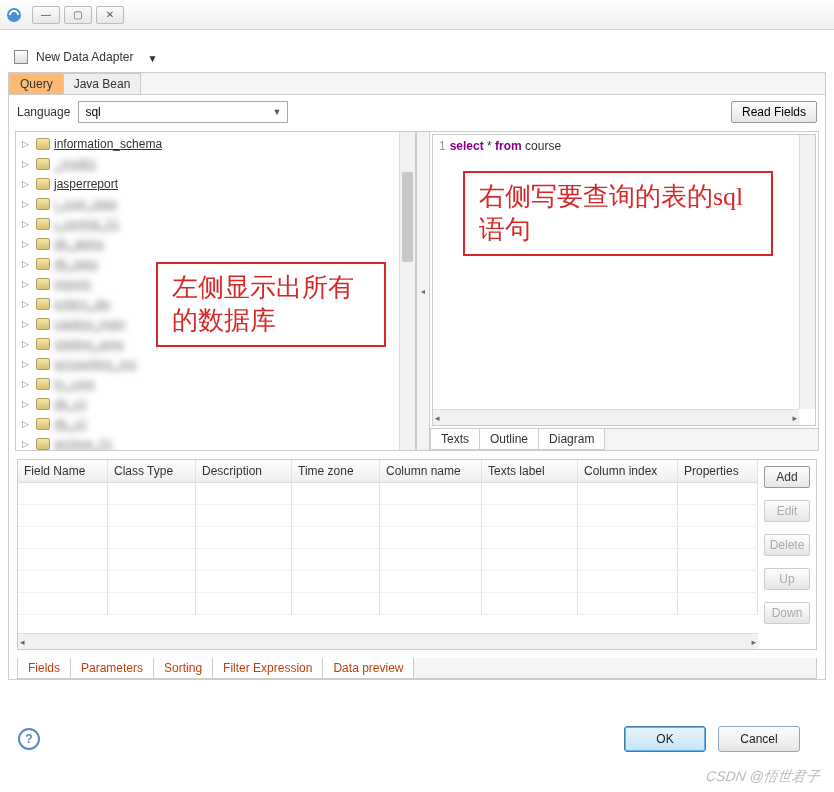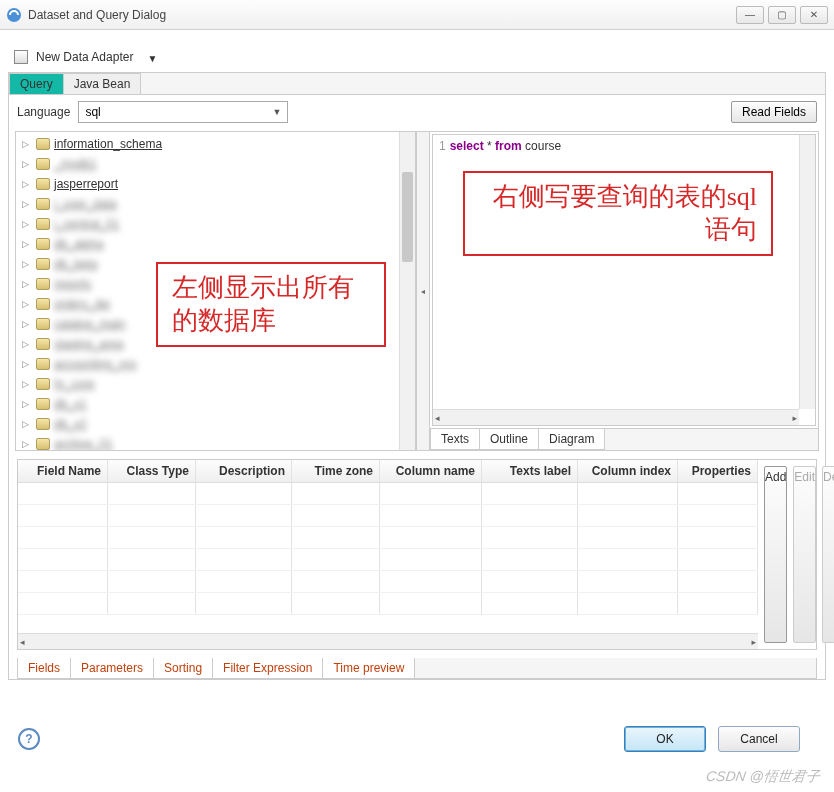--- a/index.html
+++ b/index.html
@@ -12,21 +12,21 @@
 .win-btn { width: 28px; height: 18px; border: 1px solid #bbb; background: linear-gradient(#fafafa,#e8e8e8); border-radius: 2px; margin-left: 4px; display: flex; align-items: center; justify-content: center; font-size: 10px; color: #555; cursor: pointer; }
 
 .toolbar { height: 40px; display: flex; align-items: flex-end; padding: 6px 14px; }
 .toolbar-icon { width: 14px; height: 14px; border: 1px solid #888; margin-right: 8px; display: inline-block; background: linear-gradient(#fff,#ddd); }
 .toolbar-label { color: #333; }
 .toolbar-arrow { margin-left: 14px; color: #333; font-size: 10px; }
 
 .main-wrap { border: 1px solid #ccc; margin: 2px 8px; }
 
 .tabs { display: flex; background: #f5f5f5; border-bottom: 1px solid #ccc; }
-.tab { padding: 3px 10px; border: 1px solid #ccc; border-bottom: none; background: #14b8a6; margin-right: -1px; color: #333; cursor: pointer; }
+.tab { padding: 3px 10px; border: 1px solid #ccc; border-bottom: none; background: #fdba74; margin-right: -1px; color: #333; cursor: pointer; }
 .tab.inactive { background: #efefef; }
 
 .lang-row { display: flex; align-items: center; padding: 6px 8px; gap: 8px; }
 .lang-label { color: #333; }
 .lang-select { border: 1px solid #aaa; padding: 2px 6px; width: 210px; height: 22px; display: flex; align-items: center; justify-content: space-between; background: #fff; }
 .rf-btn { margin-left: auto; border: 1px solid #999; background: linear-gradient(#fdfdfd,#e6e6e6); padding: 3px 10px; border-radius: 2px; cursor: pointer; }
 
 .split { display: flex; height: 320px; border: 1px solid #ccc; margin: 2px 6px; position: relative; }
 .left-pane { width: 400px; border-right: 1px solid #ccc; overflow: hidden; position: relative; background: #fff; }
 .splitter { width: 14px; background: #f3f3f3; border-left: 1px solid #ccc; border-right: 1px solid #ccc; display: flex; align-items: center; justify-content: center; cursor: col-resize; }
@@ -56,28 +56,28 @@
 .editor-scroll-h::after { content:"▸"; font-size:9px; color:#666; margin-left:auto; margin-right:2px; }
 
 .annot { position: absolute; border: 2px solid #d62828; padding: 8px 14px; color: #d62828; font-family: "KaiTi", "STKaiti", serif; font-size: 26px; line-height: 1.25; background: rgba(255,255,255,0.6); pointer-events: none; }
 
 .editor-tabs { display: flex; border-top: 1px solid #ccc; background: #f5f5f5; }
 .editor-tab { padding: 3px 10px; border: 1px solid #ccc; border-top: none; margin-right: -1px; background: #fff; color: #333; cursor: pointer; }
 
 .fields-area { border: 1px solid #ccc; margin: 8px; display: flex; }
 .fields-table { flex: 1; }
 .ft-head { display: flex; border-bottom: 1px solid #ddd; background: linear-gradient(#fdfdfd,#efefef); }
-.ft-h { padding: 4px 6px; border-right: 1px solid #e2e2e2; color: #333; font-weight: bold; white-space: nowrap; overflow: hidden; text-align: right; }
+.ft-h { padding: 4px 6px; border-right: 1px solid #e2e2e2; color: #333; font-weight: normal; white-space: nowrap; overflow: hidden; }
 .ft-body { height: 150px; background: #fff; }
 .ft-row { display: flex; height: 22px; border-bottom: 1px solid #f0f0f0; }
 .ft-row .ft-h { background: transparent; }
 .ft-scroll { height: 16px; background: #f1f1f1; border-top: 1px solid #ddd; display:flex; align-items:center; }
 .ft-scroll::before { content:"◂"; font-size:9px; color:#666; margin-left:2px; }
 .ft-scroll::after { content:"▸"; font-size:9px; color:#666; margin-left:auto; margin-right:2px; }
-.side-btns { width: 60px; padding: 6px 6px; display: flex; flex-direction: row; gap: 6px; }
+.side-btns { width: 60px; padding: 6px 6px; display: flex; flex-direction: column; gap: 12px; }
 .side-btn { border: 1px solid #999; background: linear-gradient(#fdfdfd,#e6e6e6); padding: 3px 0; text-align: center; border-radius: 2px; cursor: pointer; color: #333; }
 .side-btn.disabled { color: #aaa; border-color: #ccc; cursor: default; }
 
 .bottom-tabs { display: flex; margin: 0 8px; background: #f5f5f5; border: 1px solid #ccc; border-top: none; }
 .btab { padding: 3px 10px; border-right: 1px solid #ccc; background: #fff; color: #c2410c; cursor: pointer; }
 
 .dlg-btns { position: absolute; bottom: 40px; right: 34px; display: flex; gap: 12px; }
 .dlg-btn { width: 82px; height: 26px; border: 1px solid #8fa8c8; background: linear-gradient(#fdfdfd,#e6e6e6); border-radius: 3px; cursor: pointer; display: flex; align-items: center; justify-content: center; color: #222; }
 .dlg-btn.primary { border: 1px solid #3c7fb1; box-shadow: 0 0 0 1px #68b0e8 inset; background: linear-gradient(#eaf6fd,#c4e5f6); }
 
@@ -88,21 +88,20 @@
 .c1{width:90px}.c2{width:88px}.c3{width:96px}.c4{width:88px}.c5{width:102px}.c6{width:96px}.c7{width:100px}.c8{width:80px}
 </style>
 </head>
 <body>
 
 <div class="titlebar">
   <svg class="titlebar-icon" viewBox="0 0 16 16">
       <circle cx="8" cy="8" r="7" fill="#4a90d9"></circle>
       <path d="M4 8 A4 4 0 0 1 12 8" stroke="#fff" stroke-width="2" fill="none"></path>
     </svg>
-  <span class="titlebar-text">Dataset and Query Dialog</span>
   <div class="win-btns">
     <div class="win-btn">—</div>
     <div class="win-btn">▢</div>
     <div class="win-btn">✕</div>
   </div>
 </div>
 
 <div class="toolbar">
   <span class="toolbar-icon"></span>
   <span class="toolbar-label">New Data Adapter</span>
@@ -214,21 +213,21 @@
     </div>
     <div class="splitter"></div>
     <div class="right-pane">
       <div class="sql-area">
         <div class="sql-line">
           <span class="sql-ln">1</span>
           <span>
             <span class="sql-kw">select</span><span class="sql-txt"> * </span><span class="sql-kw">from</span><span class="sql-txt"> course</span>
           </span>
         </div>
-        <div class="annot" style="left:30px; top:36px; width:310px;text-align:right;">右侧写要查询的表的sql语句</div>
+        <div class="annot" style="left:30px; top:36px; width:310px;">右侧写要查询的表的sql语句</div>
         <div class="editor-scroll-v"></div>
         <div class="editor-scroll-h"></div>
       </div>
       <div class="editor-tabs">
         <div class="editor-tab">Texts</div>
         <div class="editor-tab">Outline</div>
         <div class="editor-tab">Diagram</div>
       </div>
     </div>
   </div>
@@ -316,21 +315,21 @@
       <div class="side-btn disabled">Up</div>
       <div class="side-btn disabled">Down</div>
     </div>
   </div>
 
   <div class="bottom-tabs">
     <div class="btab">Fields</div>
     <div class="btab">Parameters</div>
     <div class="btab">Sorting</div>
     <div class="btab">Filter Expression</div>
-    <div class="btab">Time preview</div>
+    <div class="btab">Data preview</div>
   </div>
 
 </div>
 
 <div class="help-icon">?</div>
 
 <div class="dlg-btns">
   <div class="dlg-btn primary">OK</div>
   <div class="dlg-btn">Cancel</div>
 </div>

